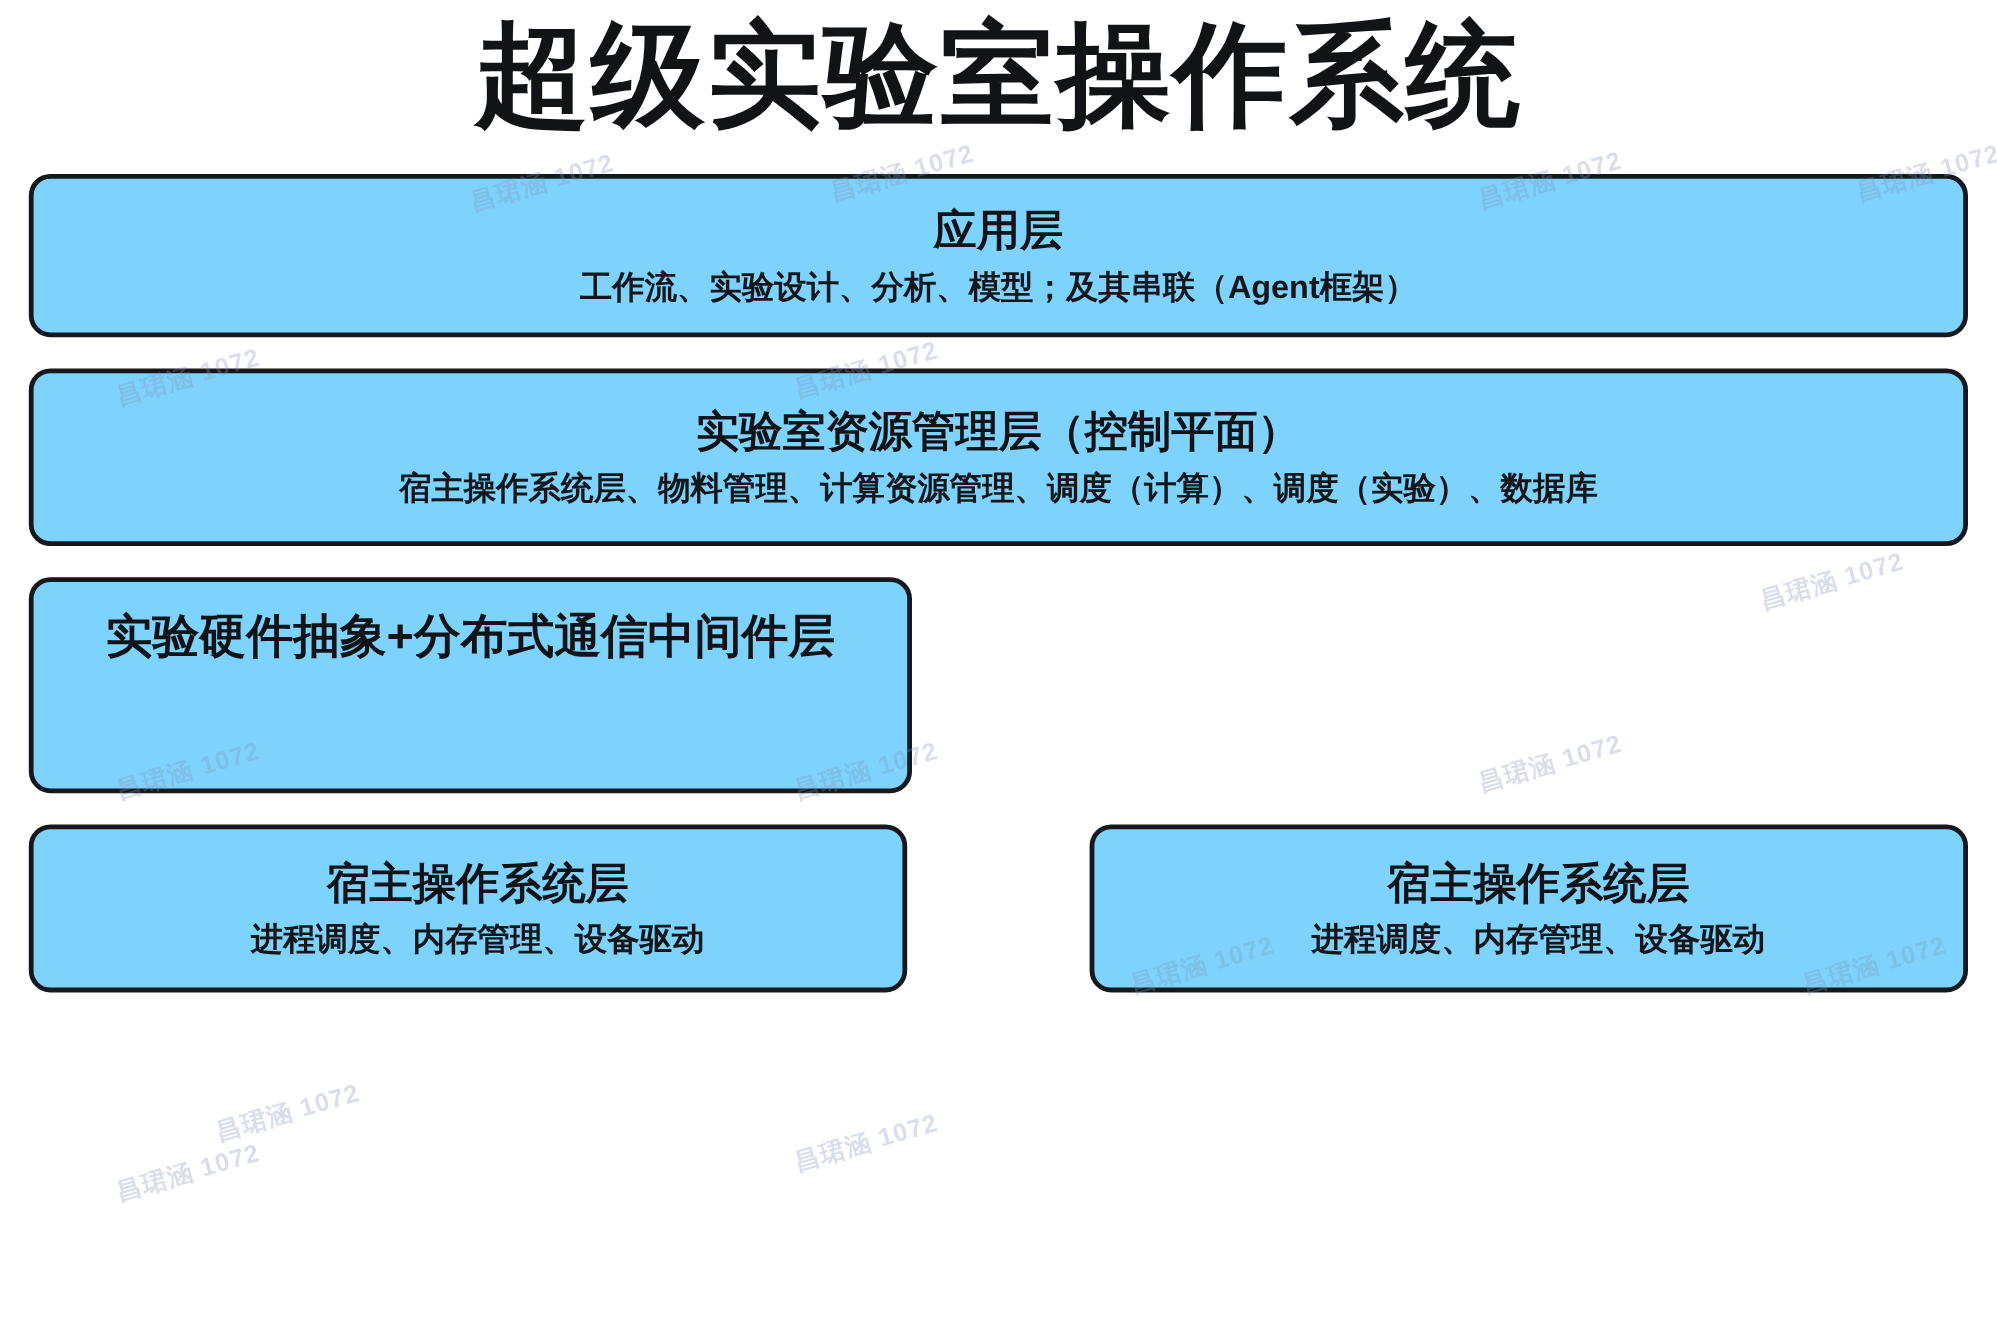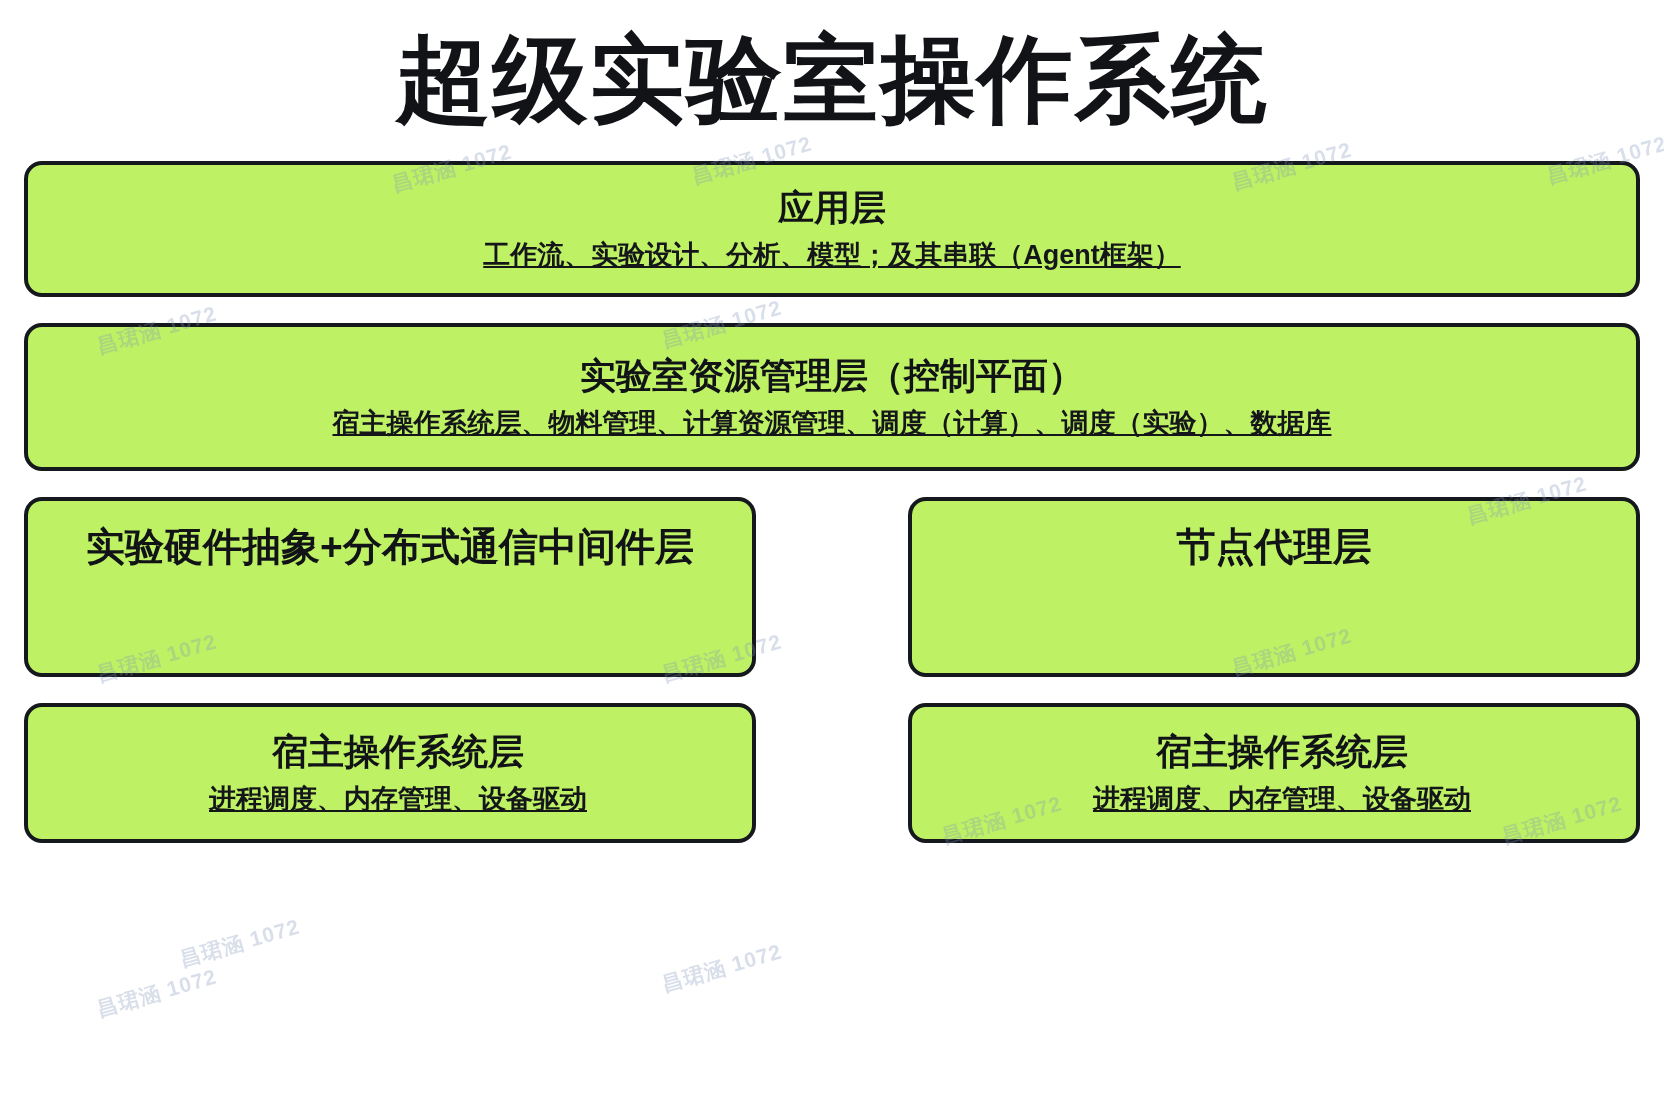--- a/index.html
+++ b/index.html
@@ -22,40 +22,40 @@
     height: 1120px;
     box-sizing: border-box;
     padding: 0 24px;
   }
   .title {
     text-align: center;
     font-size: 95px;
     line-height: 1.0;
     font-weight: 700;
     letter-spacing: 2px;
-    margin: 24px 0 0 0;
+    margin: 8px 0 0 0;
     padding-top: 8px;
     color: #111317;
     white-space: nowrap;
   }
 
   .stack {
     margin-top: 34px;
     display: flex;
     flex-direction: column;
     gap: 26px;
   }
 
   .row {
     display: flex;
     gap: 152px;
   }
 
   .box {
-    background: #bef264;
+    background: #7dd3fc;
     border: 4px solid #15181d;
     border-radius: 18px;
     box-sizing: border-box;
     display: flex;
     flex-direction: column;
     align-items: center;
     justify-content: center;
     text-align: center;
     padding: 12px 20px;
   }
@@ -71,21 +71,20 @@
     font-weight: 700;
     line-height: 1.25;
     color: #111317;
   }
   .box-sub {
     margin-top: 8px;
     font-size: 27px;
     font-weight: 700;
     line-height: 1.3;
     color: #14161a;
-    text-decoration: underline;
   }
 
   
   .h-app      { height: 136px; }
   .h-res      { height: 148px; }
   .h-mid      { height: 180px; justify-content: flex-start; padding-top: 22px; border-radius: 18px; }
   .h-host     { height: 140px; padding-left: 36px; }
   .h-hw       { height: 132px; }
 
   .box.h-mid .box-title { font-size: 39px; }
@@ -119,23 +118,20 @@
 
     <div class="box full h-res">
       <div class="box-title">实验室资源管理层（控制平面）</div>
       <div class="box-sub">宿主操作系统层、物料管理、计算资源管理、调度（计算）、调度（实验）、数据库</div>
     </div>
 
     <div class="row">
       <div class="box half h-mid">
         <div class="box-title">实验硬件抽象+分布式通信中间件层</div>
       </div>
-      <div class="box half h-mid">
-        <div class="box-title">节点代理层</div>
-      </div>
     </div>
 
     <div class="row">
       <div class="box half h-host">
         <div class="box-title">宿主操作系统层</div>
         <div class="box-sub">进程调度、内存管理、设备驱动</div>
       </div>
       <div class="box half h-host">
         <div class="box-title">宿主操作系统层</div>
         <div class="box-sub">进程调度、内存管理、设备驱动</div>

